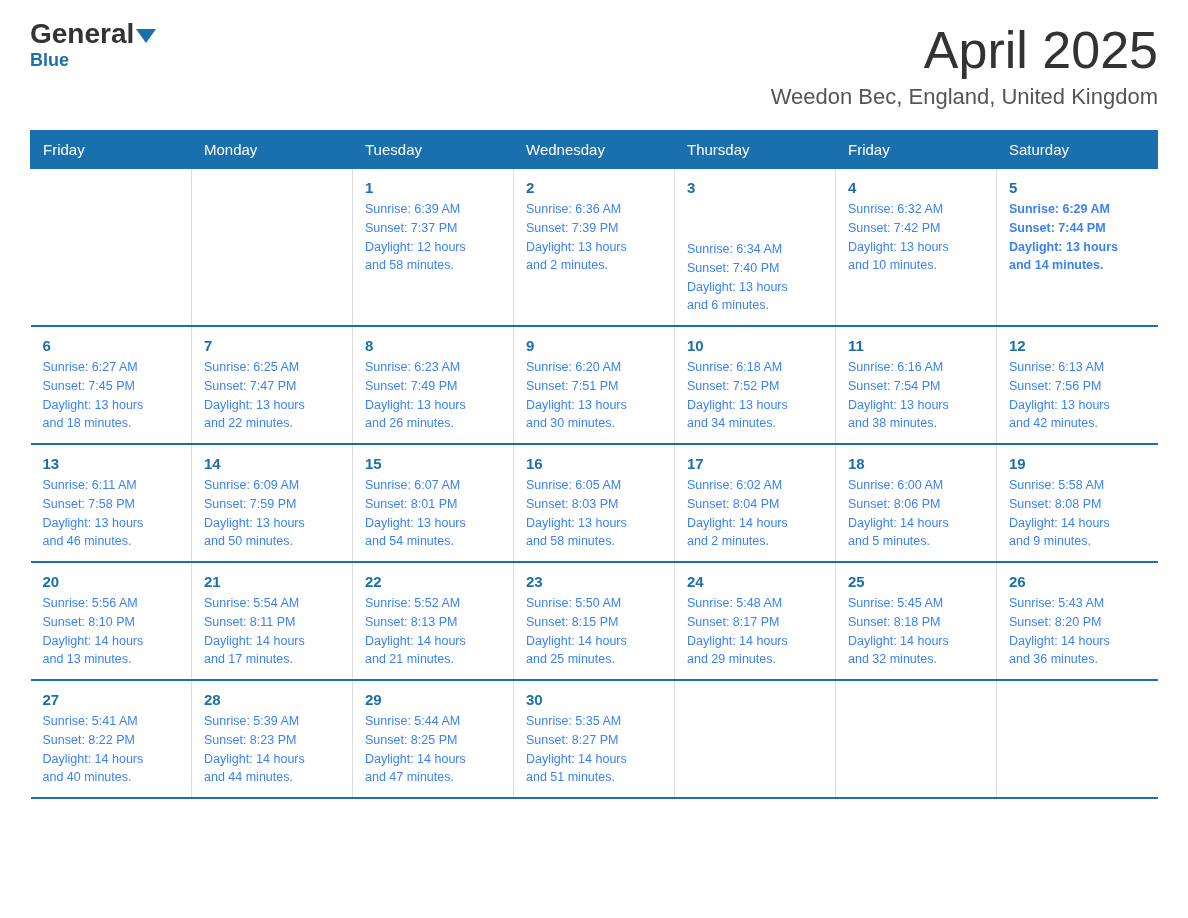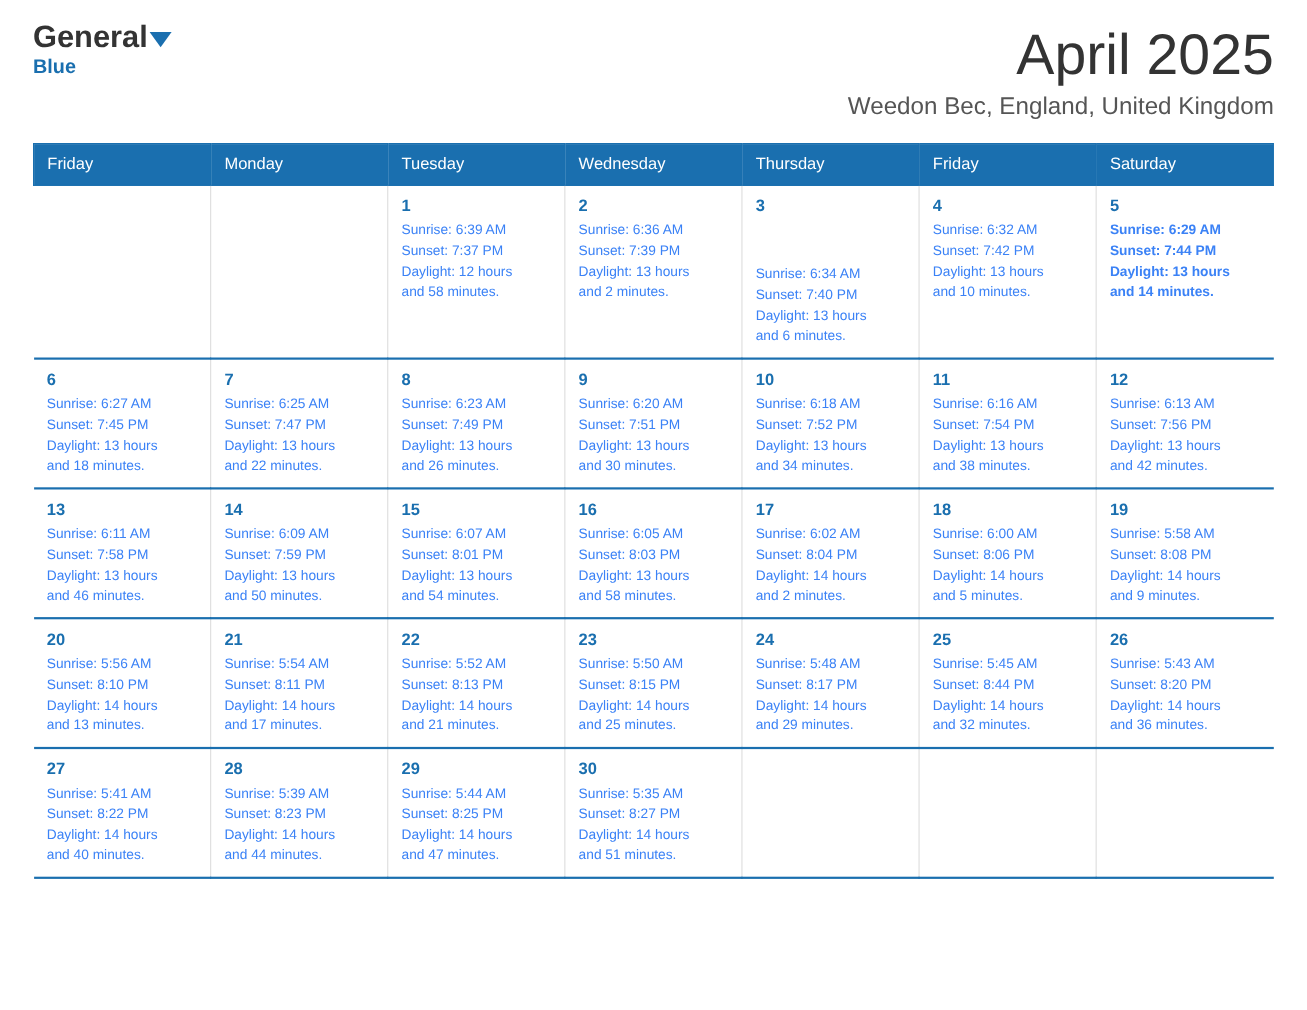--- a/index.html
+++ b/index.html
@@ -303,21 +303,21 @@
         <td>
           <div class="day-number">24</div>
           <div class="day-info" style="white-space: pre-line;">Sunrise: 5:48 AM
 Sunset: 8:17 PM
 Daylight: 14 hours
 and 29 minutes.</div>
         </td>
         <td>
           <div class="day-number">25</div>
           <div class="day-info" style="white-space: pre-line;">Sunrise: 5:45 AM
-Sunset: 8:44 PM
+Sunset: 8:18 PM
 Daylight: 14 hours
 and 32 minutes.</div>
         </td>
         <td>
           <div class="day-number">26</div>
           <div class="day-info" style="white-space: pre-line;">Sunrise: 5:43 AM
 Sunset: 8:20 PM
 Daylight: 14 hours
 and 36 minutes.</div>
         </td>

